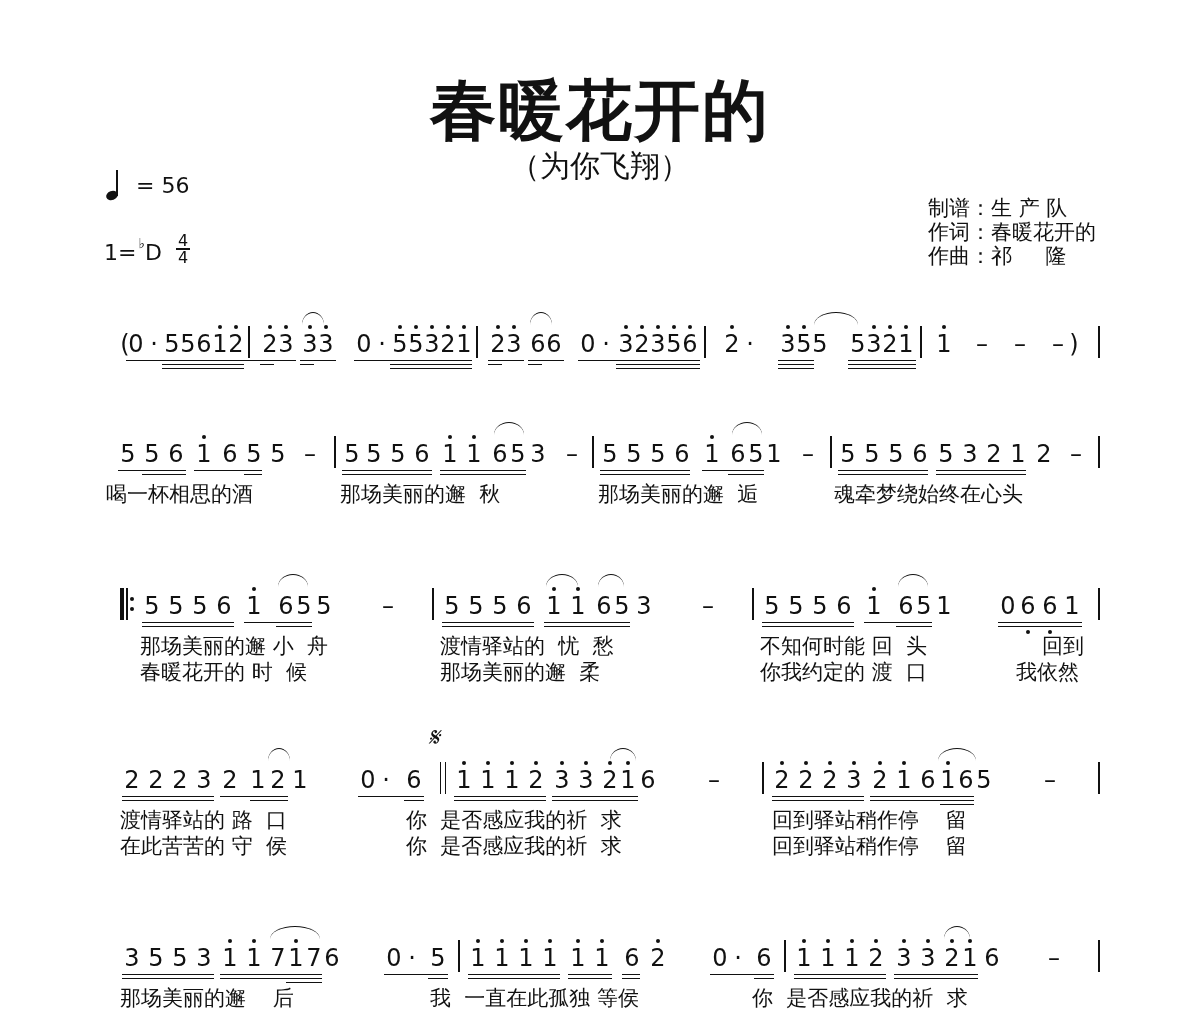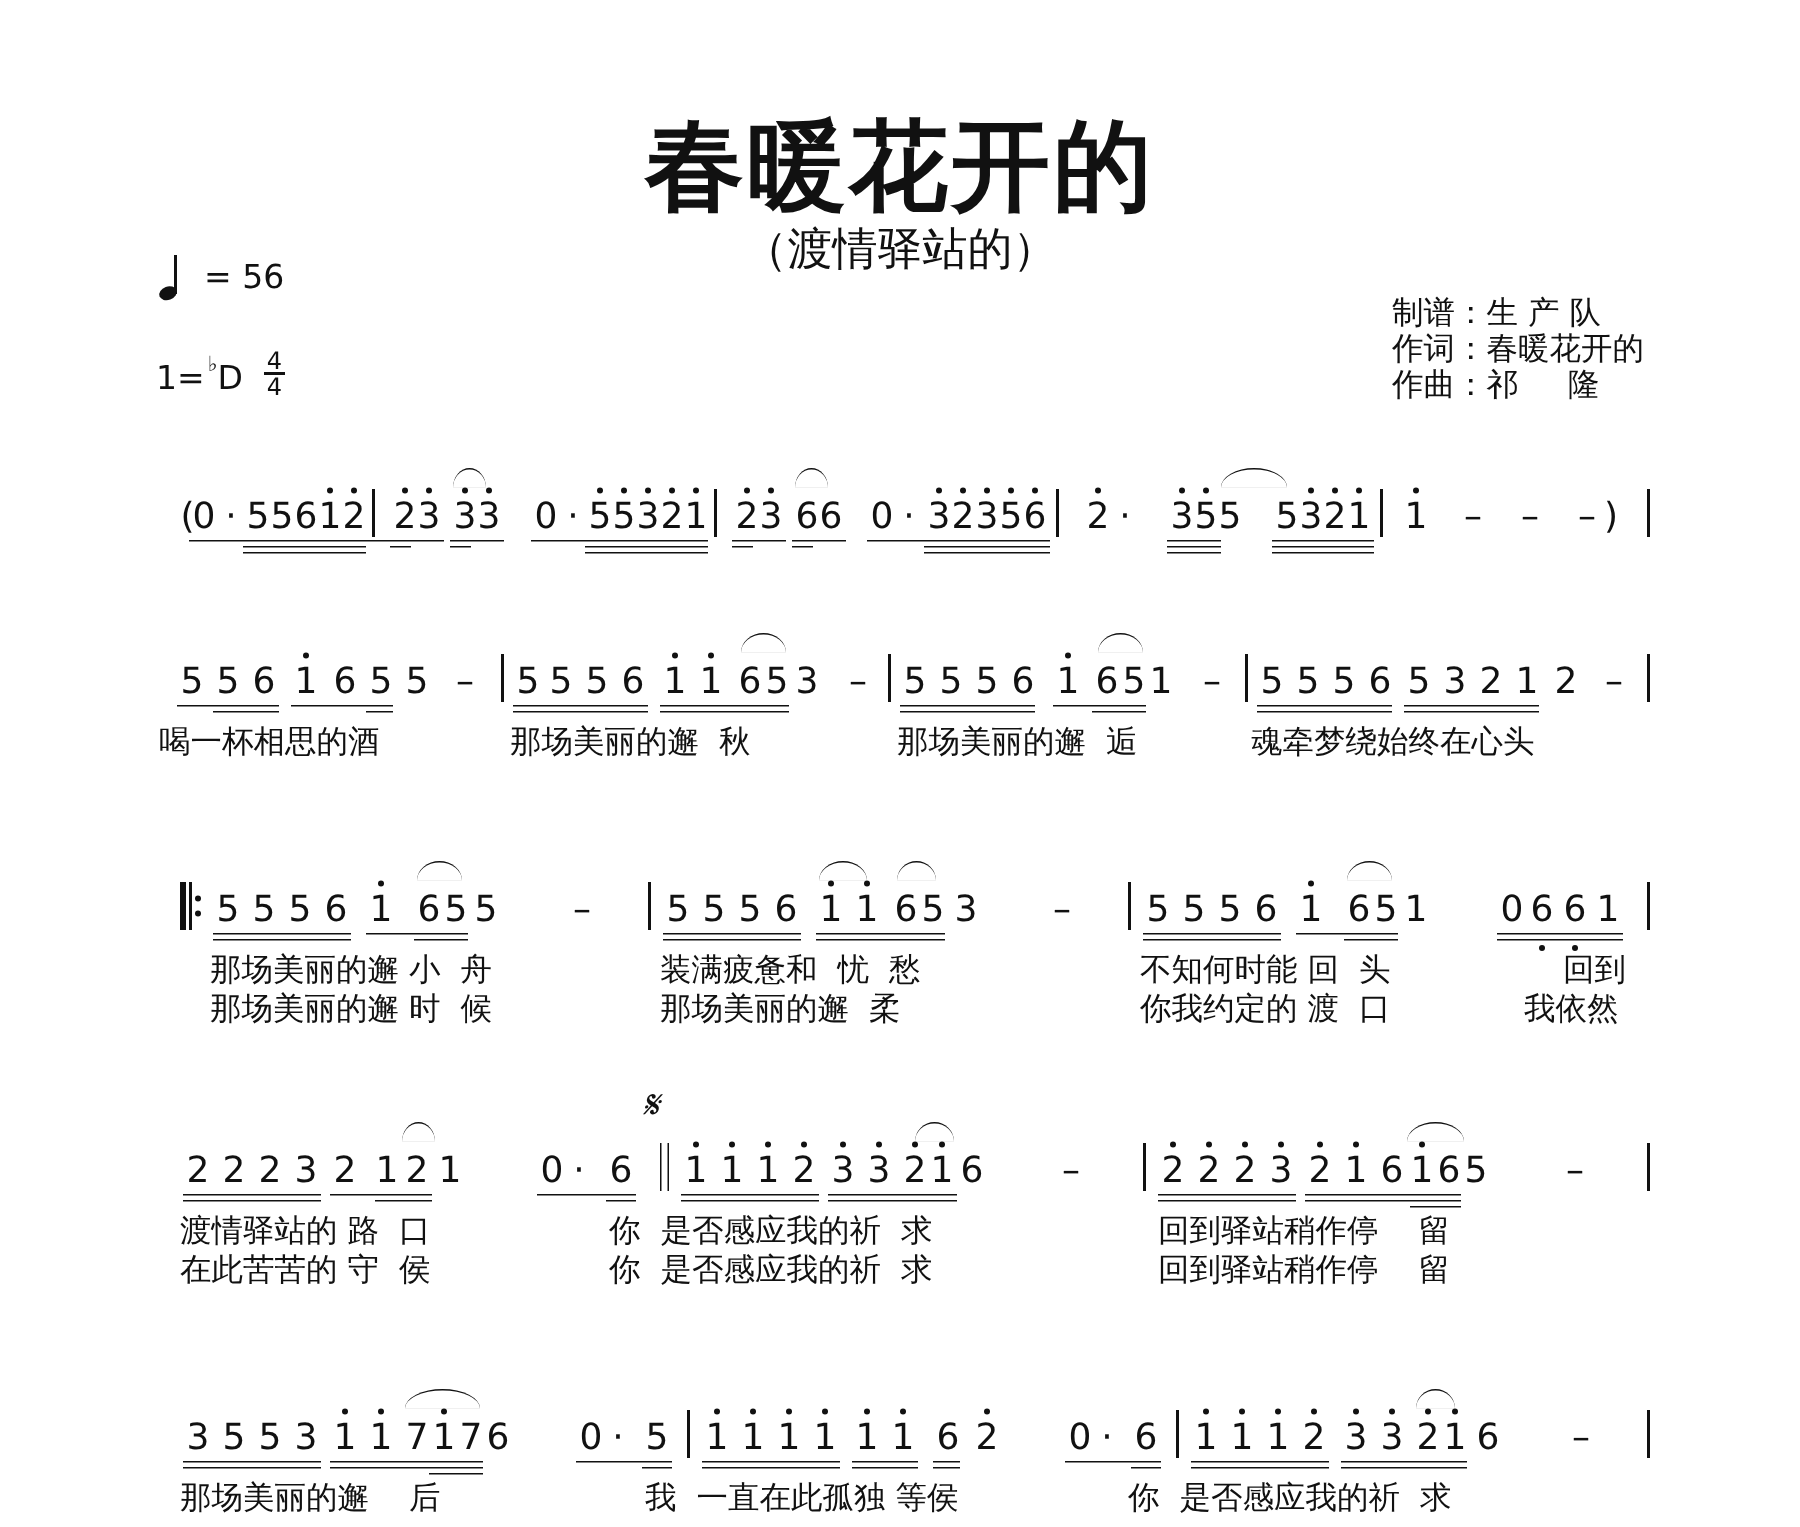--- a/index.html
+++ b/index.html
@@ -30,21 +30,21 @@
   .repeat-start .d1, .repeat-start .d2 { position:absolute; left:10px; width:4px; height:4px; background:#111; border-radius:50%; }
   .repeat-start .d1 { top:9px; } .repeat-start .d2 { top:19px; }
   .slur { position:absolute; height:12px; border-top:1.5px solid #111; border-radius:50% 50% 0 0 / 100% 100% 0 0; top:-18px; }
   .segno { position:absolute; font-size:26px; font-style:italic; top:-44px; font-family:"DejaVu Serif", serif; }
   .lyric { position:absolute; font-size:21px; line-height:24px; white-space:pre; letter-spacing:0; }
 </style>
 </head>
 <body>
 
 <div class="title">春暖花开的</div>
-<div class="subtitle">（渡情驿站的）</div>
+<div class="subtitle">（为你飞翔）</div>
 
 <div class="tempo">
   <span class="quarter-note">
       <span class="head"></span>
       <span class="stem"></span>
     </span>
   <span>= 56</span>
 </div>
 
 <div class="key">
@@ -230,24 +230,24 @@
     <div class="ul" style="left:442px;top:34px;width:92px"></div>
   <div class="ul" style="left:544px;top:30px;width:86px"></div>
     <div class="ul" style="left:544px;top:34px;width:86px"></div>
   <div class="ul" style="left:762px;top:30px;width:92px"></div>
     <div class="ul" style="left:762px;top:34px;width:92px"></div>
   <div class="ul" style="left:864px;top:30px;width:68px"></div>
   <div class="ul" style="left:896px;top:34px;width:36px"></div>
   <div class="ul" style="left:998px;top:30px;width:84px"></div>
     <div class="ul" style="left:998px;top:34px;width:84px"></div>
   <div class="lyric" style="left:140px;top:42px">那场美丽的邂 小  舟</div>
-  <div class="lyric" style="left:440px;top:42px">装满疲惫和  忧  愁</div>
+  <div class="lyric" style="left:440px;top:42px">渡情驿站的  忧  愁</div>
   <div class="lyric" style="left:760px;top:42px">不知何时能 回  头</div>
   <div class="lyric" style="left:1042px;top:42px">回到</div>
-  <div class="lyric" style="left:140px;top:68px">那场美丽的邂 时  候</div>
+  <div class="lyric" style="left:140px;top:68px">春暖花开的 时  候</div>
   <div class="lyric" style="left:440px;top:68px">那场美丽的邂  柔</div>
   <div class="lyric" style="left:760px;top:68px">你我约定的 渡  口</div>
   <div class="lyric" style="left:1016px;top:68px">我依然</div>
 <span class="tok" style="left: 144px;">5</span>
     <span class="tok" style="left: 168px;">5</span>
     <span class="tok" style="left: 192px;">5</span>
     <span class="tok" style="left: 216px;">6</span>
     <span class="tok" style="left: 246px;">1<span class="dot-hi"></span></span>
     <span class="tok" style="left: 278px;">6</span>
     <span class="tok" style="left: 296px;">5</span>

